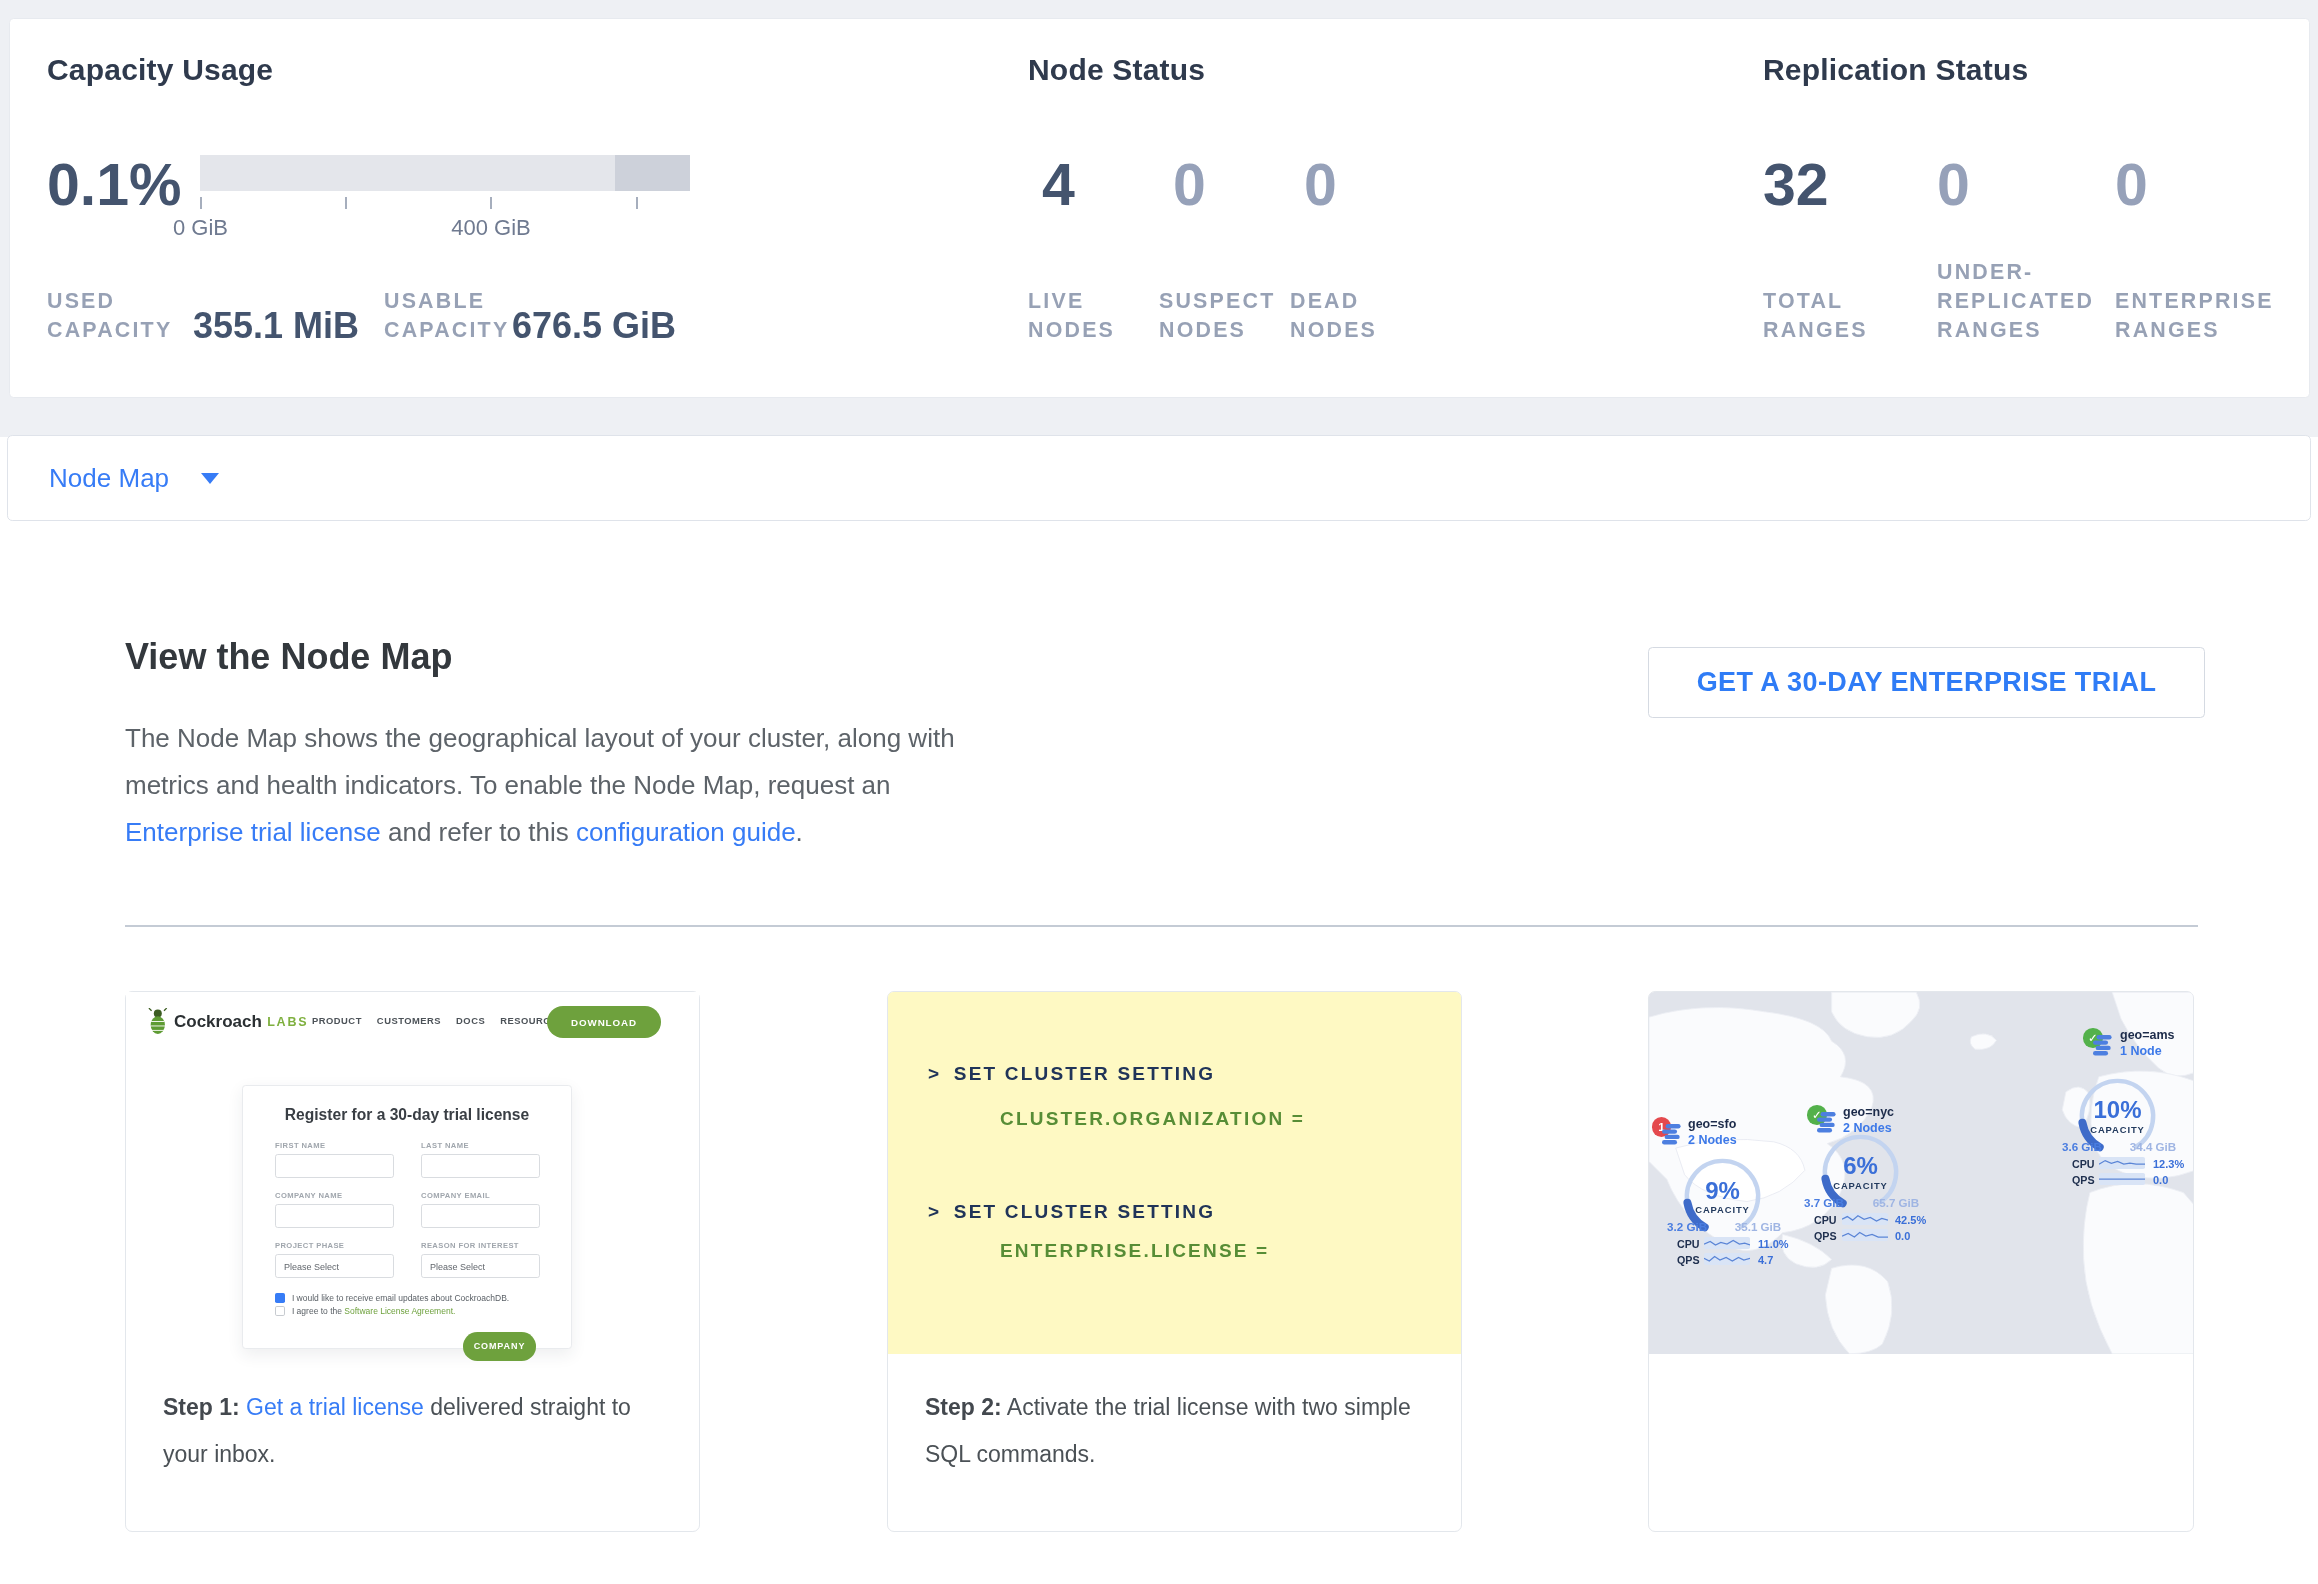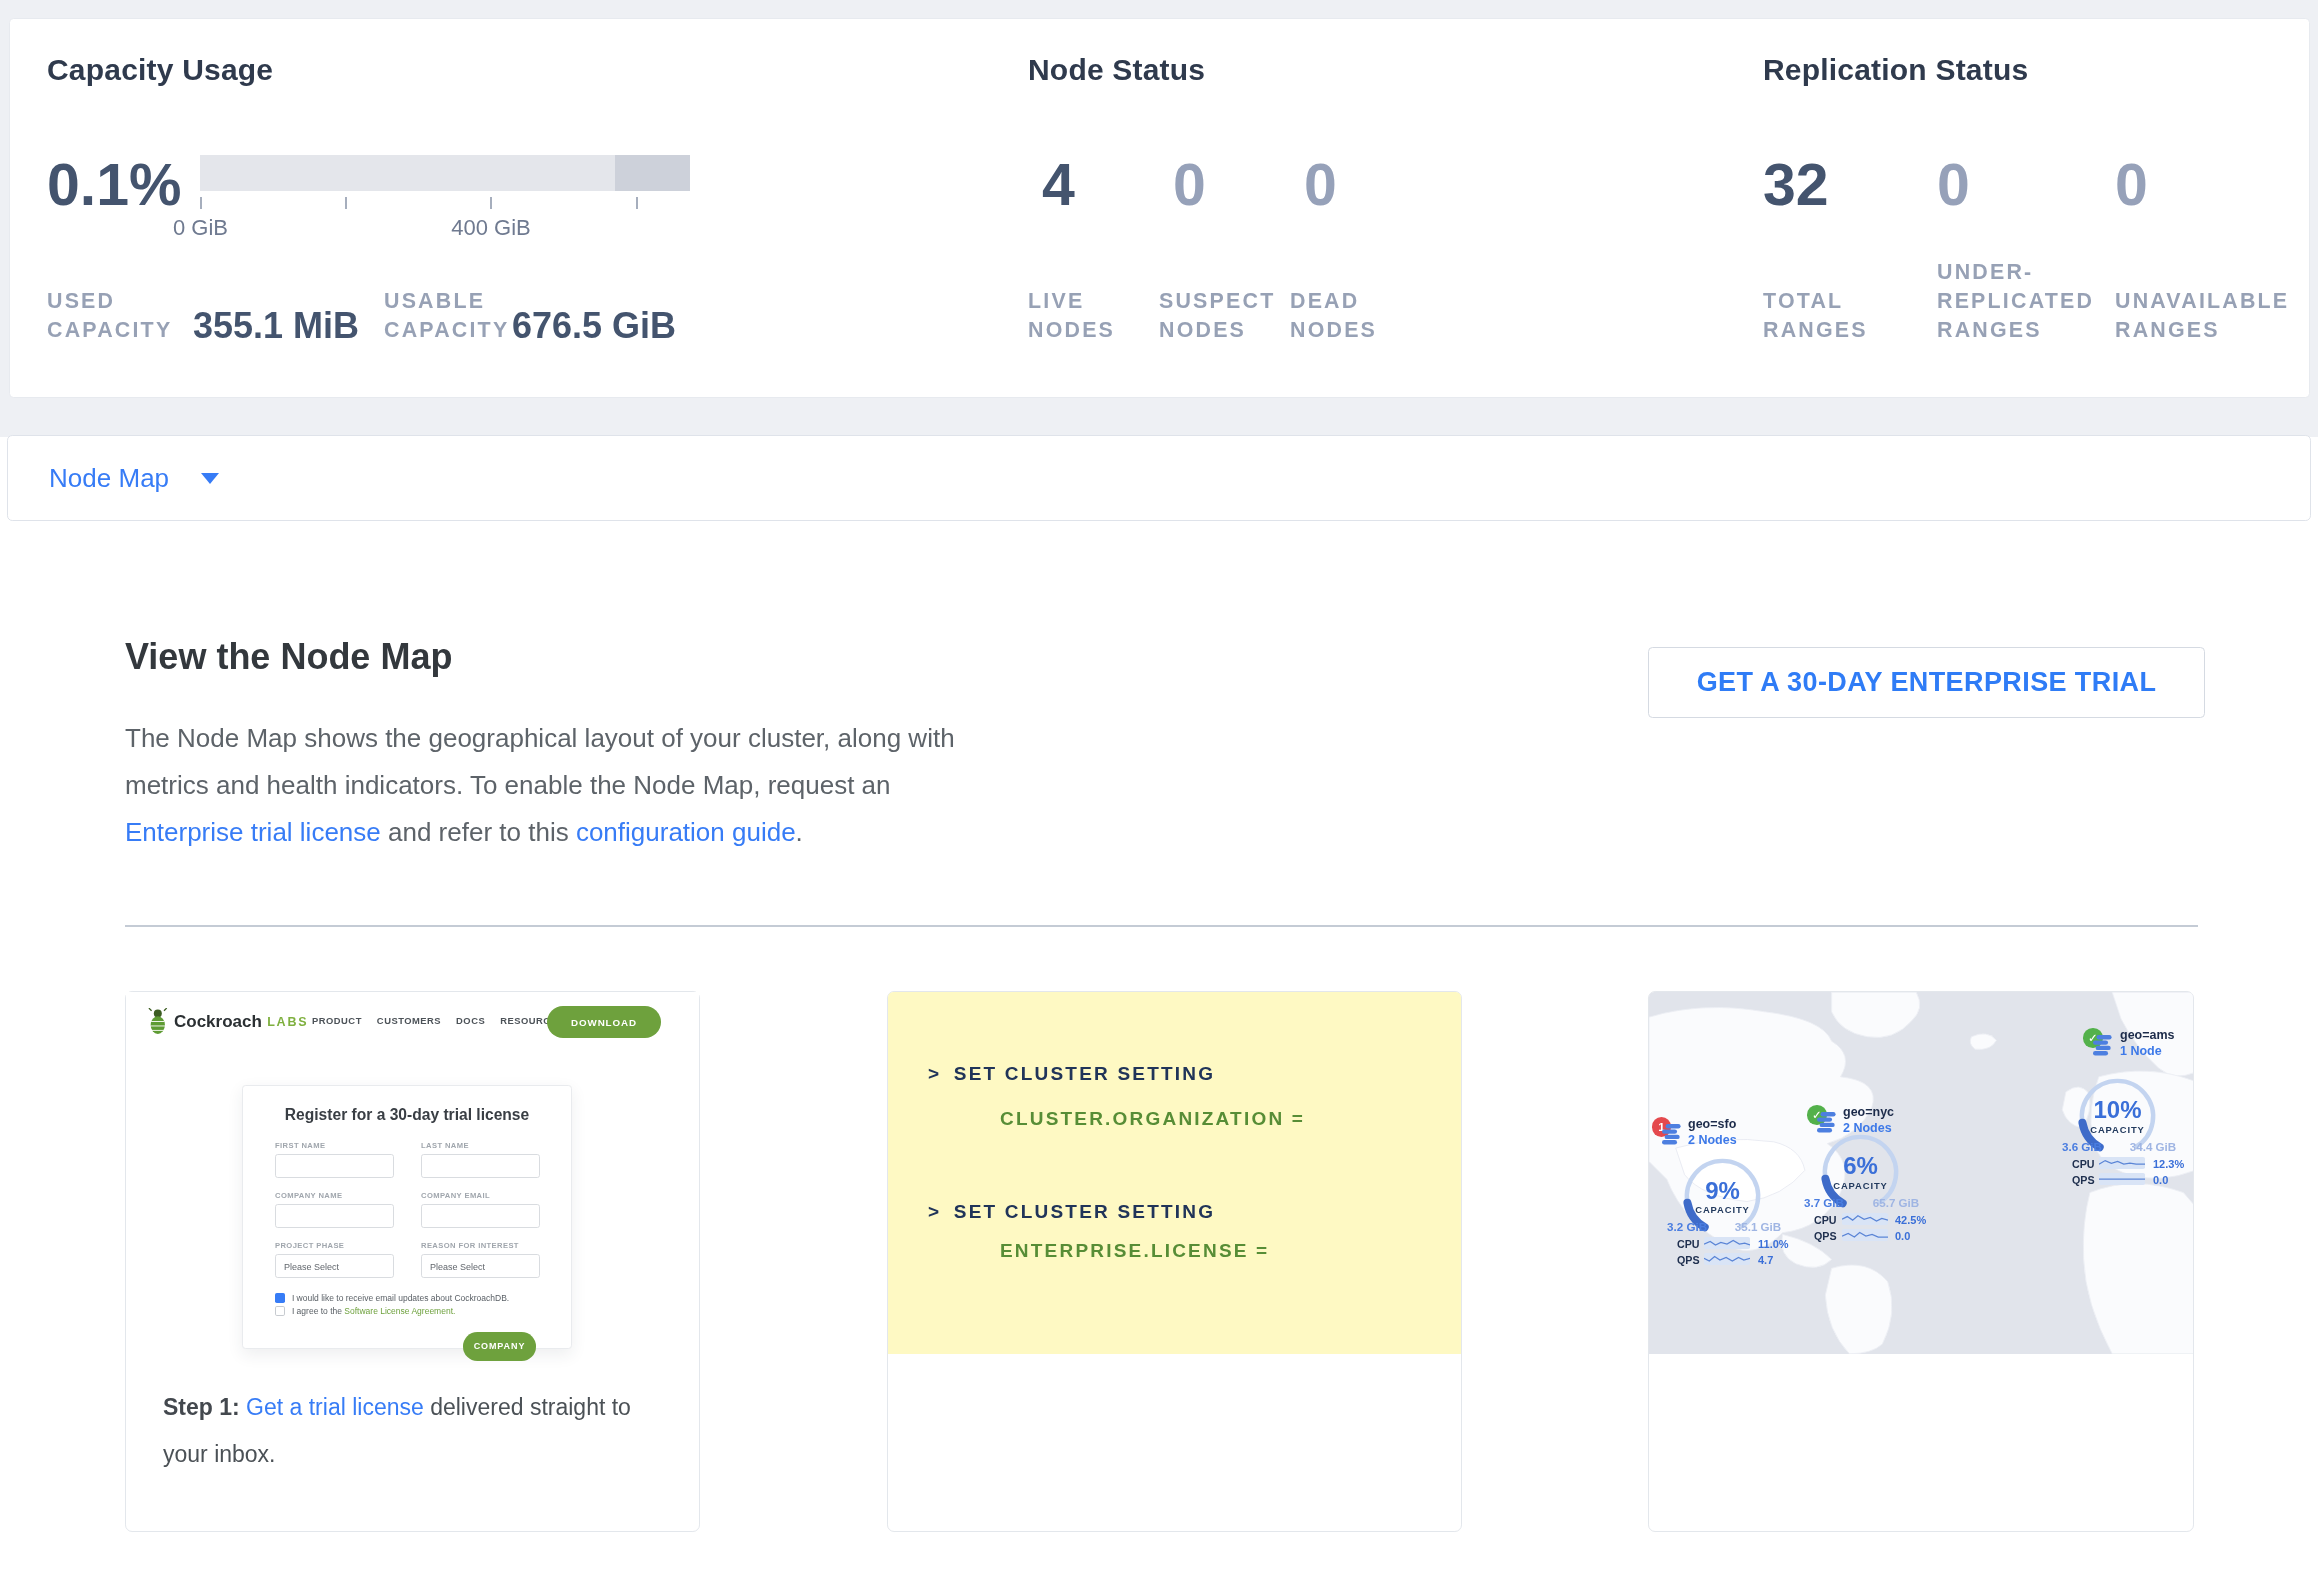--- a/index.html
+++ b/index.html
@@ -162,21 +162,21 @@
   <div class="abs caps-label" style="left:1018px; bottom:52px; width:118px;">LIVE NODES</div>
   <div class="abs caps-label" style="left:1149px; bottom:52px; width:118px;">SUSPECT NODES</div>
   <div class="abs caps-label" style="left:1280px; bottom:52px; width:118px;">DEAD NODES</div>
 
   <div class="abs sec-title" style="left:1753px; top:34px;">Replication Status</div>
   <div class="abs big-num" style="left:1753px; top:132px;">32</div>
   <div class="abs big-num dim" style="left:1927px; top:132px;">0</div>
   <div class="abs big-num dim" style="left:2105px; top:132px;">0</div>
   <div class="abs caps-label" style="left:1753px; bottom:52px; width:152px;">TOTAL RANGES</div>
   <div class="abs caps-label" style="left:1927px; bottom:52px; width:175px;">UNDER-REPLICATED RANGES</div>
-  <div class="abs caps-label" style="left:2105px; bottom:52px; width:187px;">UNAVAILABLE RANGES</div>
+  <div class="abs caps-label" style="left:2105px; bottom:52px; width:187px;">ENTERPRISE RANGES</div>
 </section>
 
 <div class="abs selector-bar">
   <span class="selector-label">Node Map</span>
   <span class="caret-down"></span>
 </div>
 
 <h1 class="abs page-title">View the Node Map</h1>
 
 <p class="abs intro-text"><span>The Node Map shows the geographical layout of your cluster, along with metrics and health indicators. To enable the Node Map, request an </span><a class="link">Enterprise trial license</a><span> and refer to this </span><a class="link">configuration guide</a><span>.</span></p>
@@ -248,20 +248,21 @@
       <span class="arg">CLUSTER.ORGANIZATION =</span>
     </div>
     <div class="abs sql-line" style="left:40px; top:209px;">
       <span class="sql-prompt">&gt;</span><span>SET CLUSTER SETTING</span>
     </div>
     <div class="abs sql-line" style="left:112px; top:248px;">
       <span class="arg">ENTERPRISE.LICENSE =</span>
     </div>
   </div>
 
+  <p class="abs caption"><b>Step 2:</b><span> Activate the trial license with two simple SQL commands.</span></p>
 </div>
 
 <div class="abs card card3">
   <div class="abs map-area">
     <svg width="546" height="362" viewBox="0 0 613 406">
       <g fill="#fafbfd" stroke="#eceef4" stroke-width="1">
 
         <path d="M205,0 L300,0 Q310,18 295,32 Q275,55 245,50 Q215,45 205,22 Z"></path>
 
         <path d="M0,28 Q60,10 130,22 Q195,30 205,55 Q230,70 215,95 Q260,100 250,130 Q235,160 200,170 Q230,190 215,225 Q195,265 150,270 Q120,300 90,285 Q40,260 20,210 L0,190 Z"></path>

